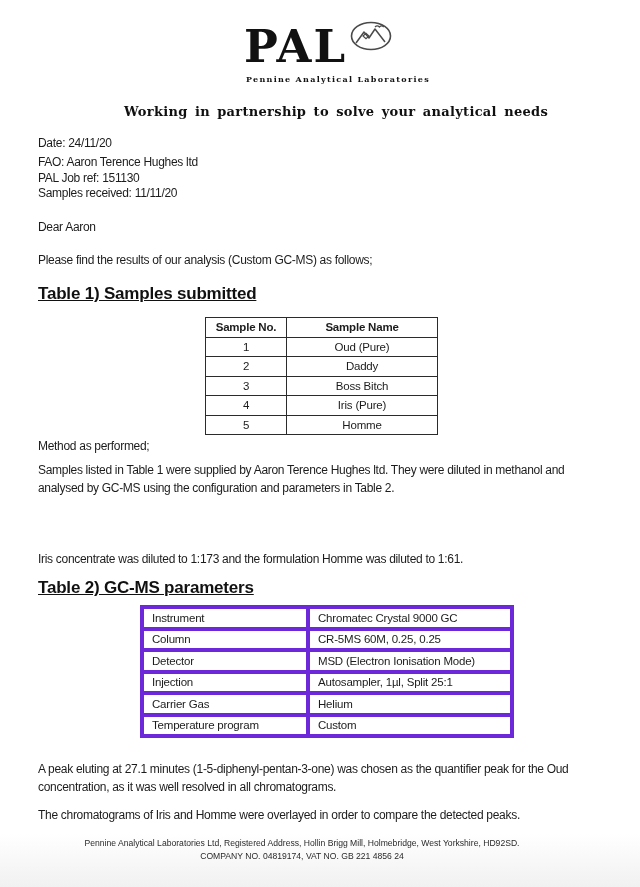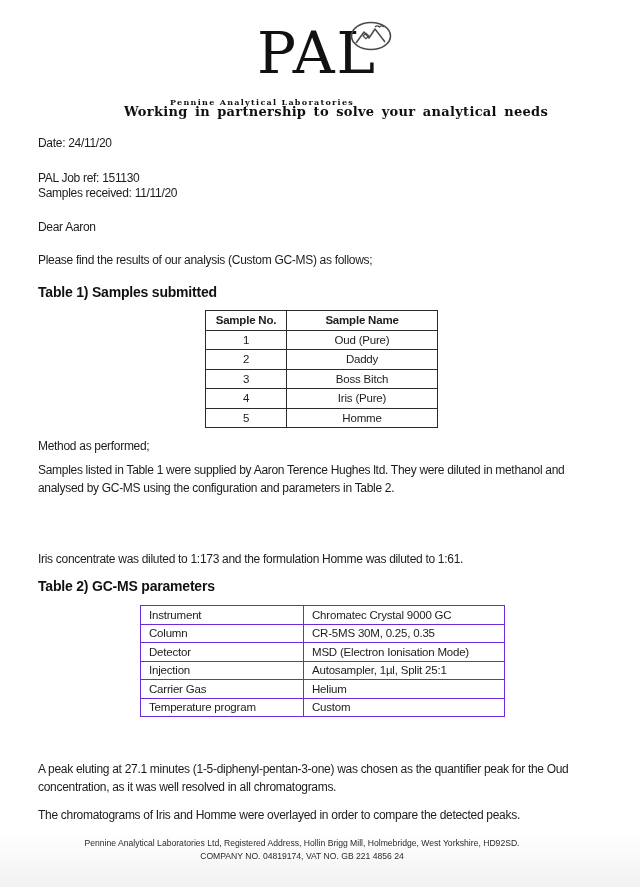--- a/index.html
+++ b/index.html
@@ -10,59 +10,59 @@
     color:#1f1f1f;
     overflow:hidden;
   }
   .page{
     position:relative;width:640px;height:887px;
     background:linear-gradient(180deg,#ffffff 0%,#ffffff 94%,#f1f1f1 100%);
   }
   .abs{position:absolute;}
   
   .logo-acronym{
-    left:257px;top:22px;
-    font-family:"DejaVu Serif",serif;font-weight:400;
-    font-size:58px;letter-spacing:2px;color:#111;line-height:1.1;
+    left:244px;top:22px;
+    font-family:"DejaVu Serif",serif;font-weight:700;
+    font-size:45px;letter-spacing:2px;color:#111;line-height:1.1;
   }
   .logo-name{
-    left:170px;top:74px;width:260px;text-align:left;
+    left:170px;top:74px;width:260px;text-align:right;
     font-family:"DejaVu Serif",serif;font-weight:700;
-    font-size:8px;letter-spacing:1.3px;color:#111;margin-top:23px;
+    font-size:8px;letter-spacing:1.3px;color:#111;
   }
   .logo-icon{left:349px;top:19px;width:44px;height:33px;}
   .tagline{
     left:16px;top:104px;width:640px;text-align:center;
     font-family:"DejaVu Serif",serif;font-weight:700;
     font-size:13px;letter-spacing:.3px;word-spacing:2.5px;color:#101010;
   }
   
   .line,.para{
     left:38px;width:566px;
     font-size:12px;letter-spacing:-0.3px;line-height:18px;color:#1c1c1c;
   }
   .para{width:572px;}
   .heading{
     left:38px;
-    font-size:14px;font-weight:700;
+    font-size:17px;font-weight:700;text-decoration:underline;
     letter-spacing:-0.2px;color:#111;
   }
   
   table{border-collapse:collapse;background:#fff;}
-  .t1{left:205px;top:310px;}
+  .t1{left:205px;top:317px;}
   .t1 th,.t1 td{
     border:1px solid #2b2b2b;height:18.5px;padding:0 4px;
     font-size:11.5px;letter-spacing:-0.2px;text-align:center;color:#1c1c1c;
   }
   .t1 th{font-weight:700;}
   .t1 .col-no{width:72px;}
   .t1 .col-name{width:142px;}
   .t2{left:140px;top:605px;}
   .t2 td{
-    border:1px solid #6d28d9;height:17.5px;padding:0 0 0 8px;
+    border:4px solid #6d28d9;height:17.5px;padding:0 0 0 8px;
     font-size:11.5px;letter-spacing:-0.2px;text-align:left;color:#1c1c1c;
   }
   .t2 .col-label{width:154px;}
   .t2 .col-value{width:192px;}
   
   .footer-line{
     left:0;width:604px;text-align:center;
     font-size:8.6px;letter-spacing:0;color:#2a2a2a;
   }
 </style>
@@ -77,20 +77,21 @@
     <svg width="44" height="33" viewBox="0 0 44 33">
       <ellipse cx="22" cy="17" rx="19.5" ry="13.5" fill="none" stroke="#4a4a4a" stroke-width="1.6"></ellipse>
       <path d="M7 24 L15 13 L20 19 L26 10 L36 23" fill="none" stroke="#4a4a4a" stroke-width="1.5" stroke-linejoin="round"></path>
       <path d="M14 17 L17 14.2 L20 17 L17 19.6 Z" fill="none" stroke="#4a4a4a" stroke-width="1.2"></path>
       <path d="M26 8 q2.2 -2.4 4.4 0 q2.2 -2.4 4.4 0" fill="none" stroke="#4a4a4a" stroke-width="1.2"></path>
     </svg>
   </div>
   <div class="abs tagline">Working in partnership to solve your analytical needs</div>
 
   <div class="abs line" style="top:134px">Date: 24/11/20</div>
+  <div class="abs line" style="top:153px">FAO: Aaron Terence Hughes ltd</div>
   <div class="abs line" style="top:169px">PAL Job ref: 151130</div>
   <div class="abs line" style="top:184px">Samples received: 11/11/20</div>
 
   <div class="abs line" style="top:218px">Dear Aaron</div>
   <div class="abs line" style="top:251px">Please find the results of our analysis (Custom GC-MS) as follows;</div>
 
   <div class="abs heading" style="top:284px">Table 1) Samples submitted</div>
   <table class="abs t1">
     <thead>
       <tr>
@@ -128,21 +129,21 @@
 
   <div class="abs heading" style="top:578px">Table 2) GC-MS parameters</div>
   <table class="abs t2">
     <tbody>
       <tr>
         <td class="col-label">Instrument</td>
         <td class="col-value">Chromatec Crystal 9000 GC</td>
       </tr>
       <tr>
         <td class="col-label">Column</td>
-        <td class="col-value">CR-5MS 30M, 0.25, 0.35</td>
+        <td class="col-value">CR-5MS 60M, 0.25, 0.25</td>
       </tr>
       <tr>
         <td class="col-label">Detector</td>
         <td class="col-value">MSD (Electron Ionisation Mode)</td>
       </tr>
       <tr>
         <td class="col-label">Injection</td>
         <td class="col-value">Autosampler, 1µl, Split 25:1</td>
       </tr>
       <tr>

